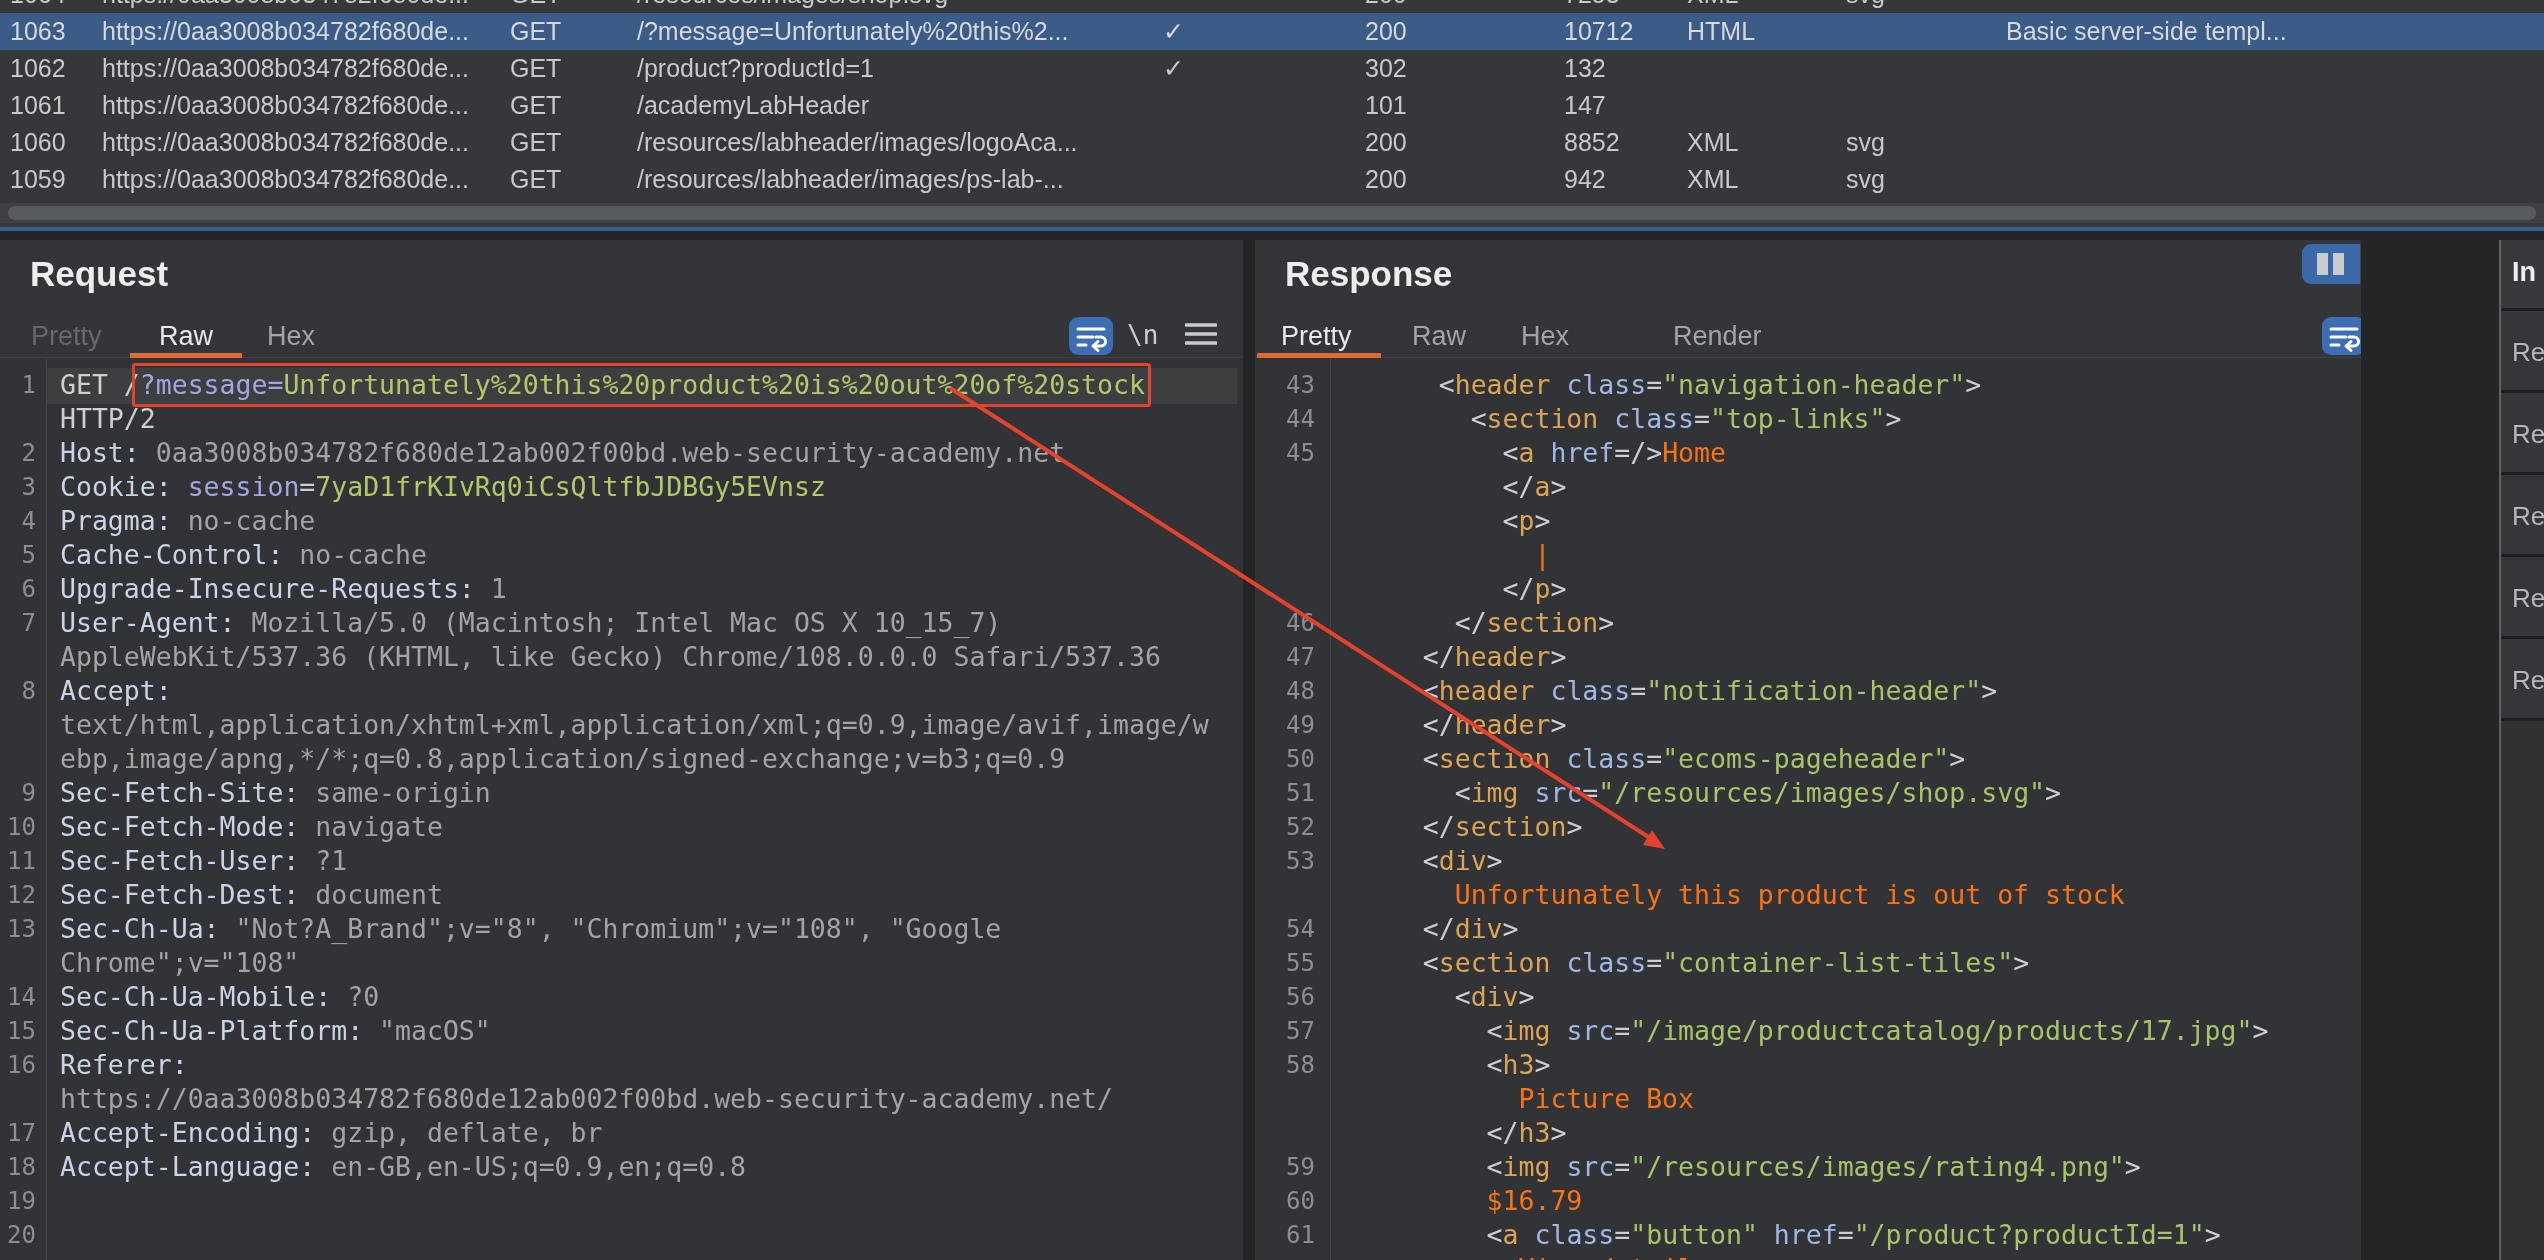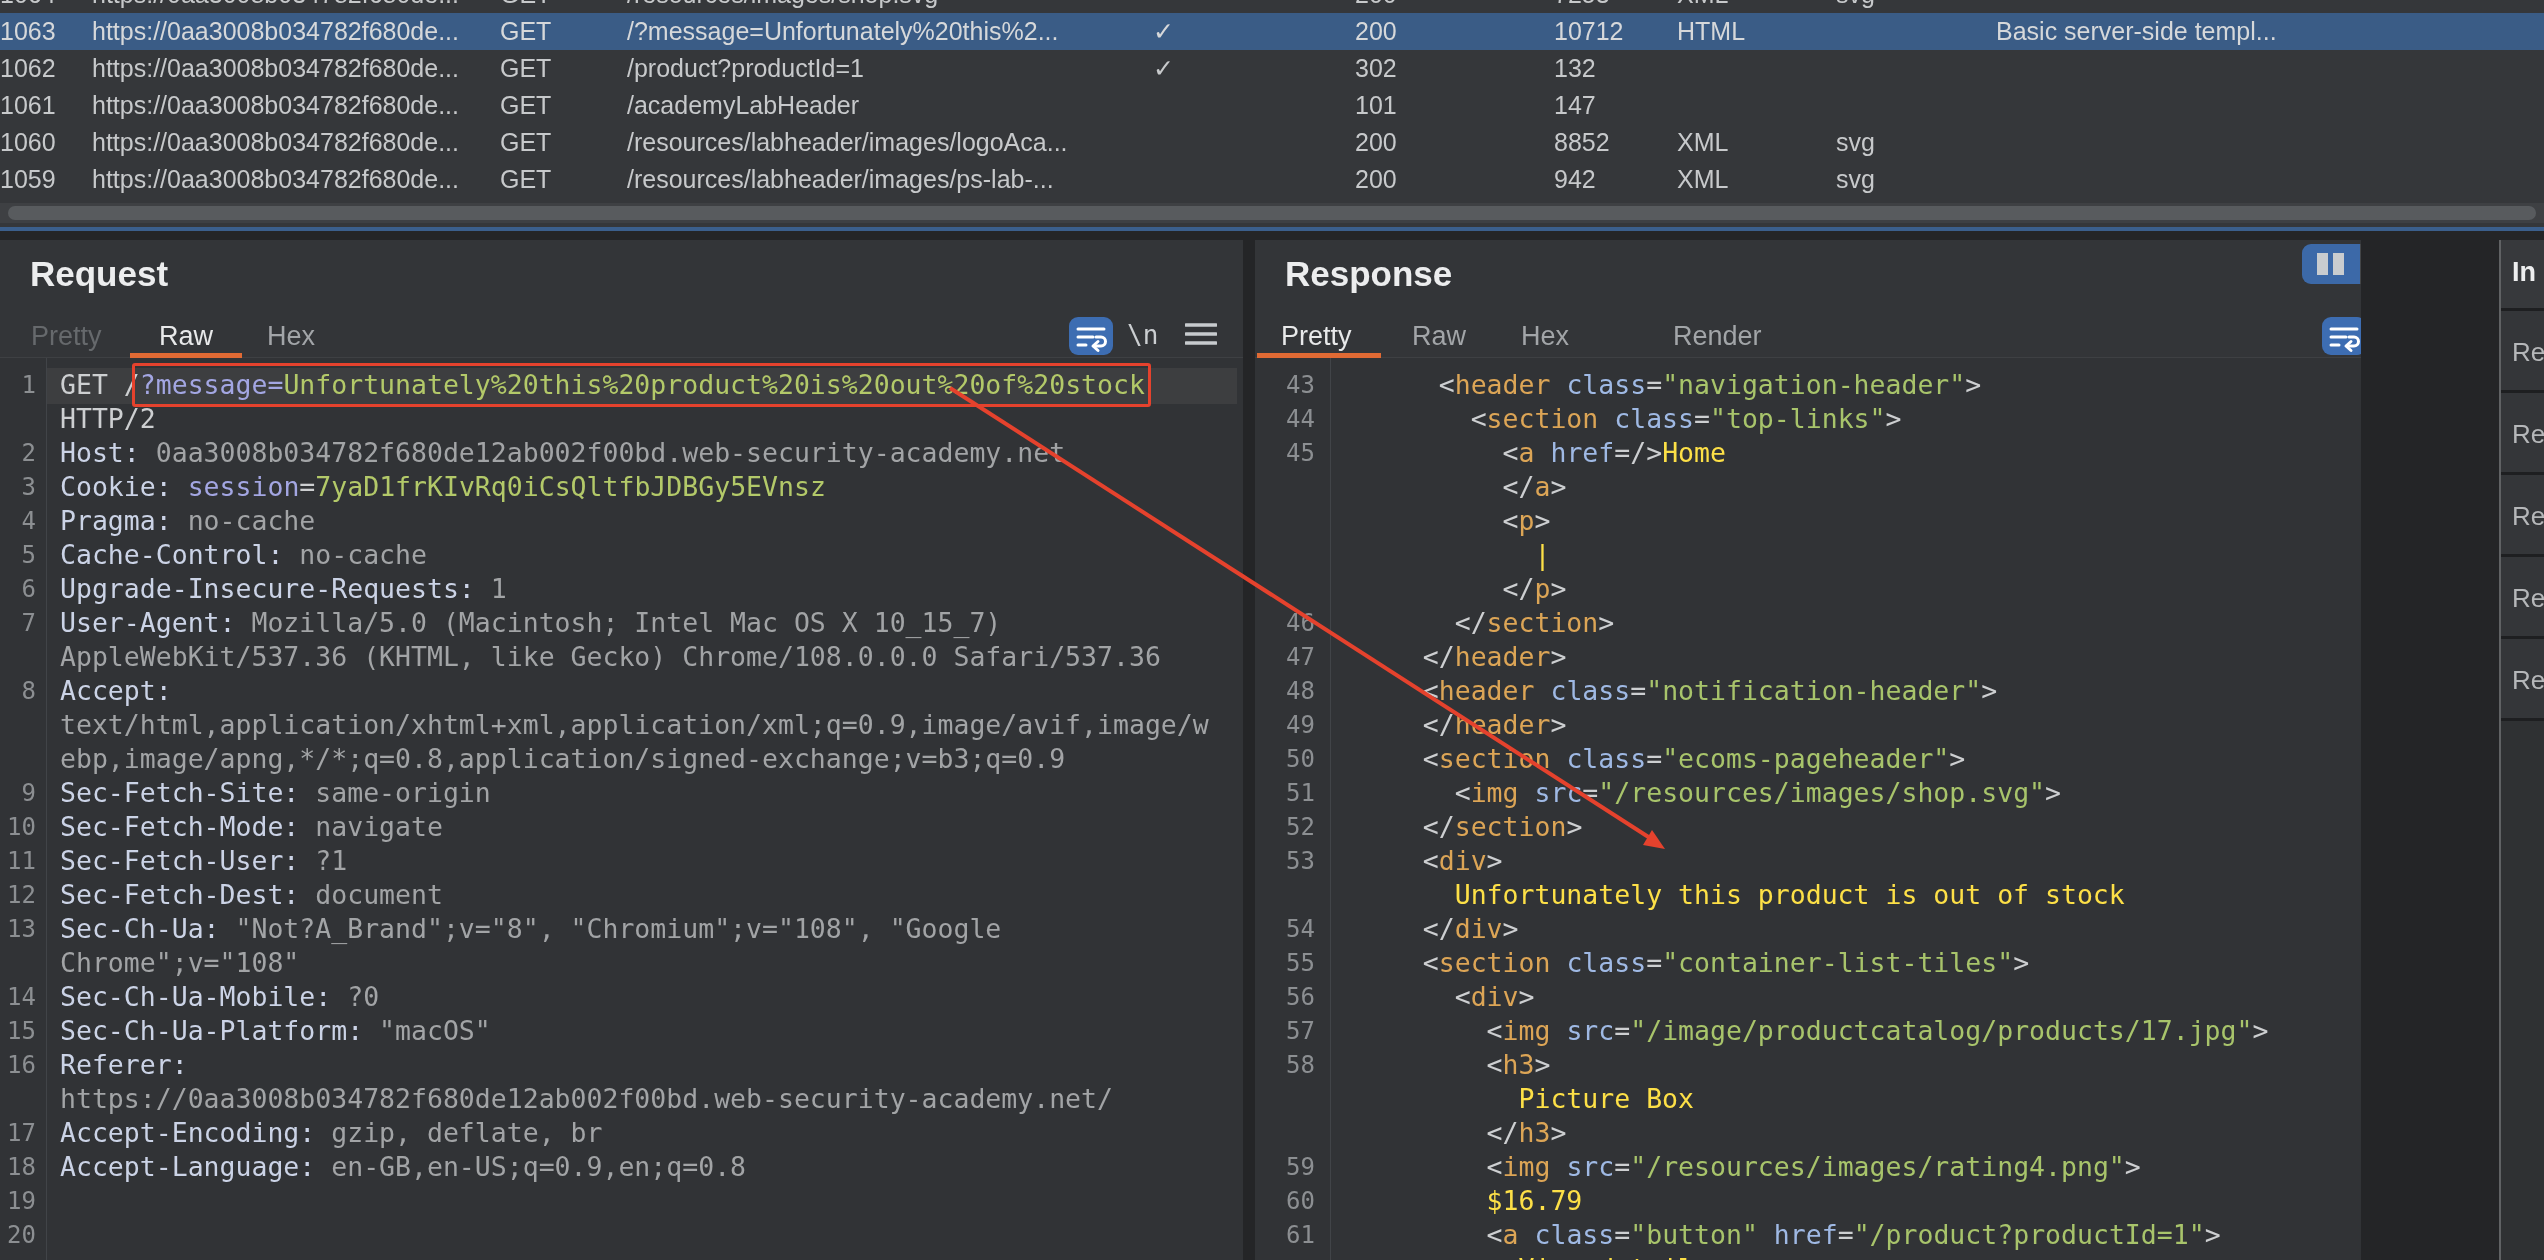--- a/index.html
+++ b/index.html
@@ -5,21 +5,21 @@
   * { margin:0; padding:0; box-sizing:border-box; }
   html,body { width:2544px; height:1260px; overflow:hidden; background:#242527;
               font-family:"Liberation Sans", sans-serif; }
 
   
   #table-region { position:absolute; left:0; top:0; width:2544px; height:231px;
                   background:#35373A; overflow:hidden; }
   .hrow { display:grid; grid-template-columns:92px 408px 127px 526px 202px 199px 123px 159px 160px 1fr;
           height:37px; line-height:37px; font-size:25px; color:#C7C9CB; white-space:nowrap; }
   .hrow.sel { background:#3A5C86; color:#D6D8DA; }
-  .cell { overflow:hidden; }
+  .cell { padding-left:10px; overflow:hidden; }
   #partial-row { height:13px; overflow:hidden; }
   #partial-row .hrow { margin-top:-24px; }
   #h-scrollbar { position:absolute; left:0; top:203px; width:2544px; height:20px; background:#3E4043; }
   #h-scroll-thumb { position:absolute; left:8px; top:3px; width:2528px; height:14px;
                     border-radius:7px; background:#585B5E; }
   #table-focus-line { position:absolute; left:0; top:227px; width:2544px; height:4px; background:#3B5F8C; }
 
   
   .panel { position:absolute; top:240px; height:1020px; background:#333538; overflow:hidden; }
   #request-panel  { left:0;     width:1243px; }
@@ -40,21 +40,21 @@
   .editor { position:absolute; left:0; top:118px; right:0; bottom:0; background:#313336; }
   .gutter-line { position:absolute; top:0; bottom:0; width:1px; background:#414448; }
   .code { position:absolute; left:0; top:10px; right:0; font-family:"DejaVu Sans Mono", monospace;
           font-size:26.5px; white-space:pre; }
   .cl { height:34px; line-height:34px; display:flex; }
   .ln { color:#8C8F92; font-size:24px; text-align:right; flex:none; }
   #request-panel .ln { width:36px; }
   #request-panel .ct { padding-left:24px; }
   #response-panel .ln { width:60px; }
   #response-panel .ct { padding-left:28px; }
-  .tok-pl { color:#CDCFD1; } .tok-tx { color:#fde047; }
+  .tok-pl { color:#CDCFD1; } .tok-tx { color:#f97316; }
   .tok-hn { color:#CBD3E6; } .tok-hv { color:#A2A4A6; }
   .tok-pv { color:#A3A6E2; } .tok-sv { color:#B3C969; }
   .tok-tg { color:#DCA556; } .tok-an { color:#9FB9E4; } .tok-av { color:#A8C46B; }
 
   #current-line-highlight { position:absolute; left:47px; right:6px; top:128px; height:36px;
                             background:#3D3E40; z-index:1; }
   #request-code, #response-code { position:relative; z-index:2; }
   #redbox { position:absolute; left:132px; top:123px; width:1019px; height:44px;
             border:3px solid #E5422D; border-radius:3px; z-index:5; }
 

